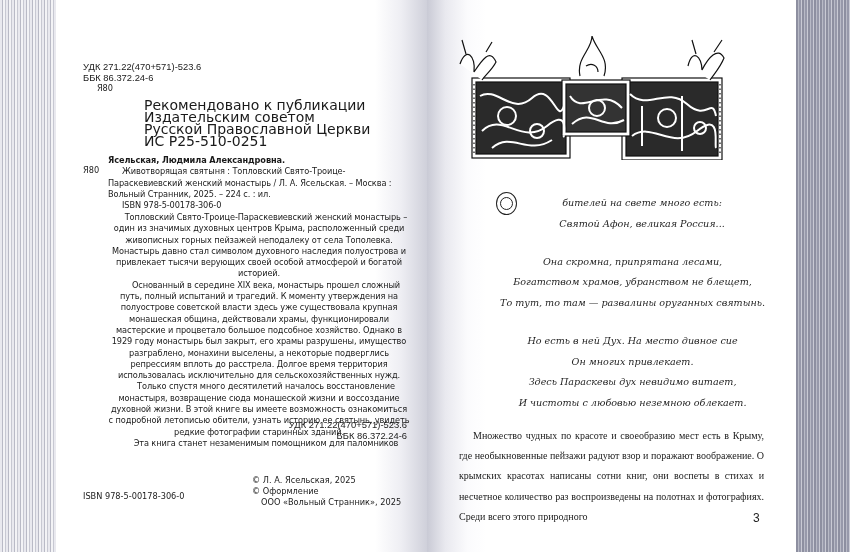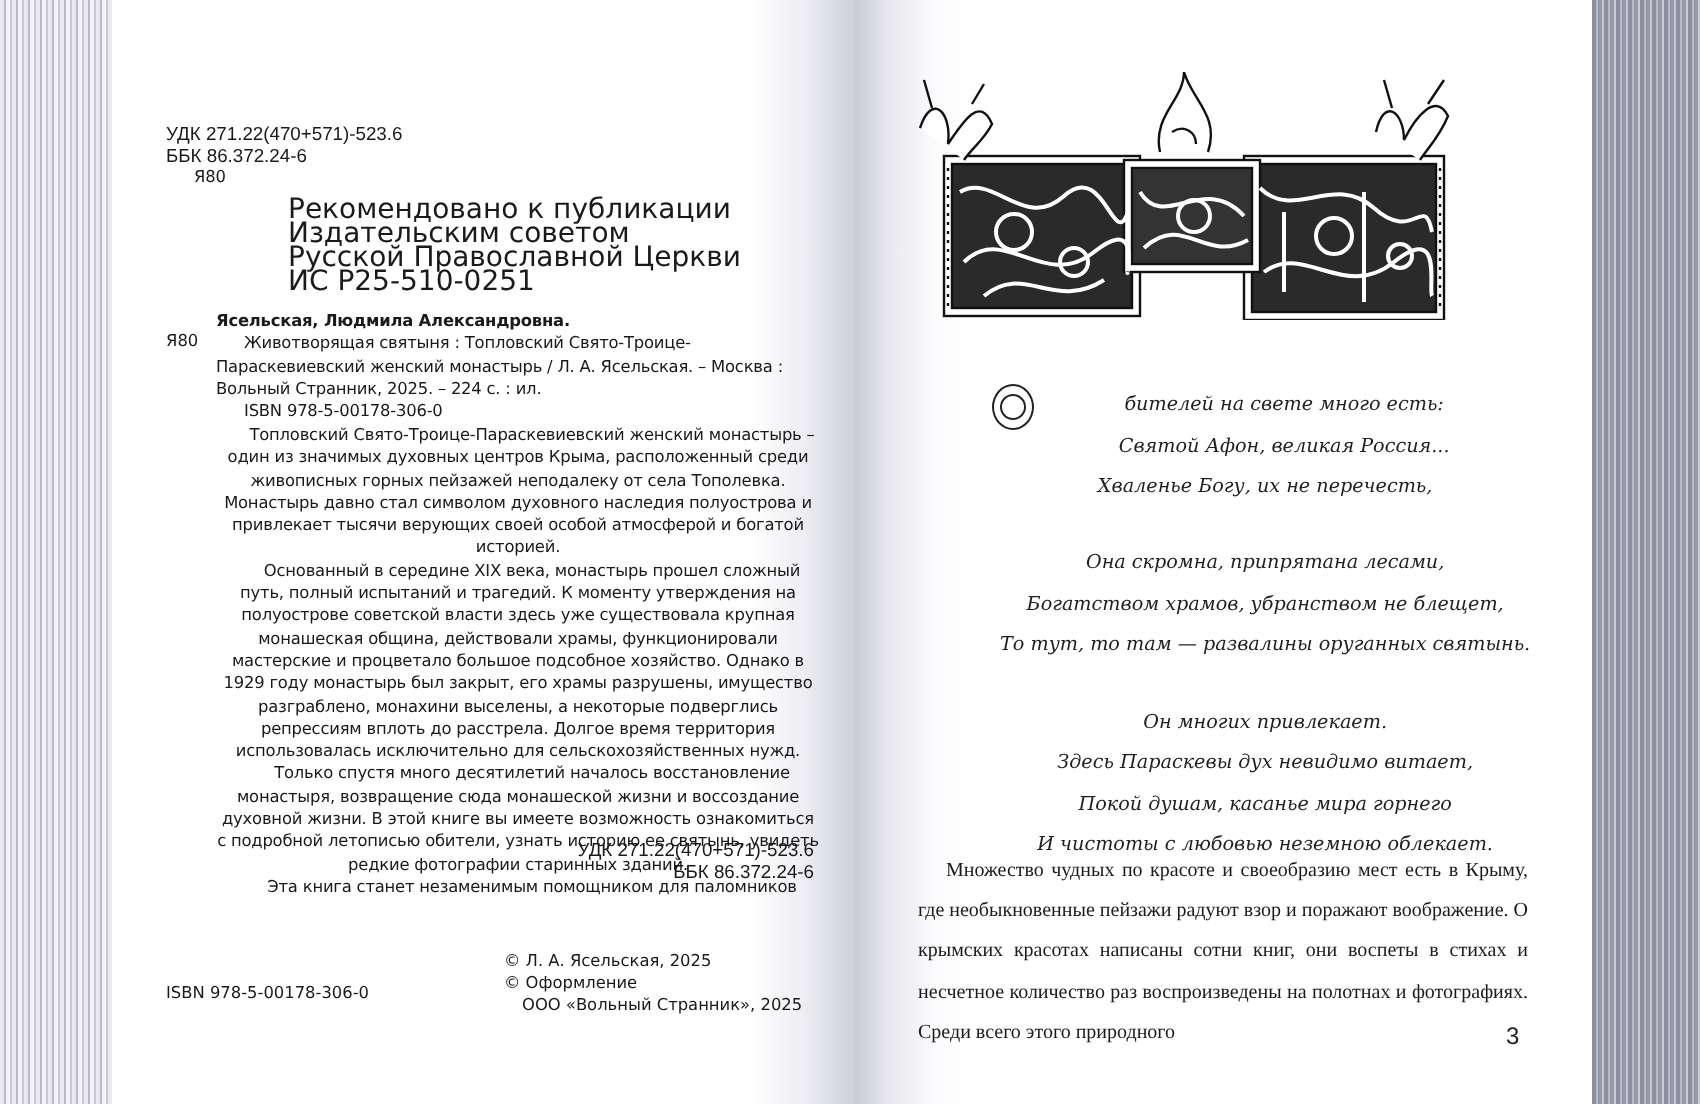--- a/index.html
+++ b/index.html
@@ -134,31 +134,30 @@
       <line x1="268" y1="48" x2="268" y2="118"></line>
     </g>
   </g>
 </svg>
 
 <div class="abs poem">
   <div class="stanza" style="position:relative;">
     <span class="dropcap">О</span>
     <span class="line">бителей на свете много есть:</span>
     <span class="line">Святой Афон, великая Россия...</span>
-    <span class="line" style="margin-left:-19px">Хваленье Богу, их не перечесть,</span>
   </div>
   <div class="stanza" style="margin-left:-19px">
     <span class="line">Она скромна, припрятана лесами,</span>
     <span class="line">Богатством храмов, убранством не блещет,</span>
     <span class="line">То тут, то там — развалины оруганных святынь.</span>
   </div>
   <div class="stanza" style="margin-left:-19px">
+    <span class="line">Но есть в ней Дух. На место дивное сие</span>
     <span class="line">Он многих привлекает.</span>
     <span class="line">Здесь Параскевы дух невидимо витает,</span>
-    <span class="line">Покой душам, касанье мира горнего</span>
     <span class="line">И чистоты с любовью неземною облекает.</span>
   </div>
 </div>
 
 <div class="abs prose">
   <p>Множество чудных по красоте и своеобразию мест есть в Крыму, где необыкновенные пейзажи радуют взор и поражают воображение. О крымских красотах написаны сотни книг, они воспеты в стихах и несчетное количество раз воспроизведены на полотнах и фотографиях. Среди всего этого природного</p>
 </div>
 
 <div class="abs page-number">3</div>
 

